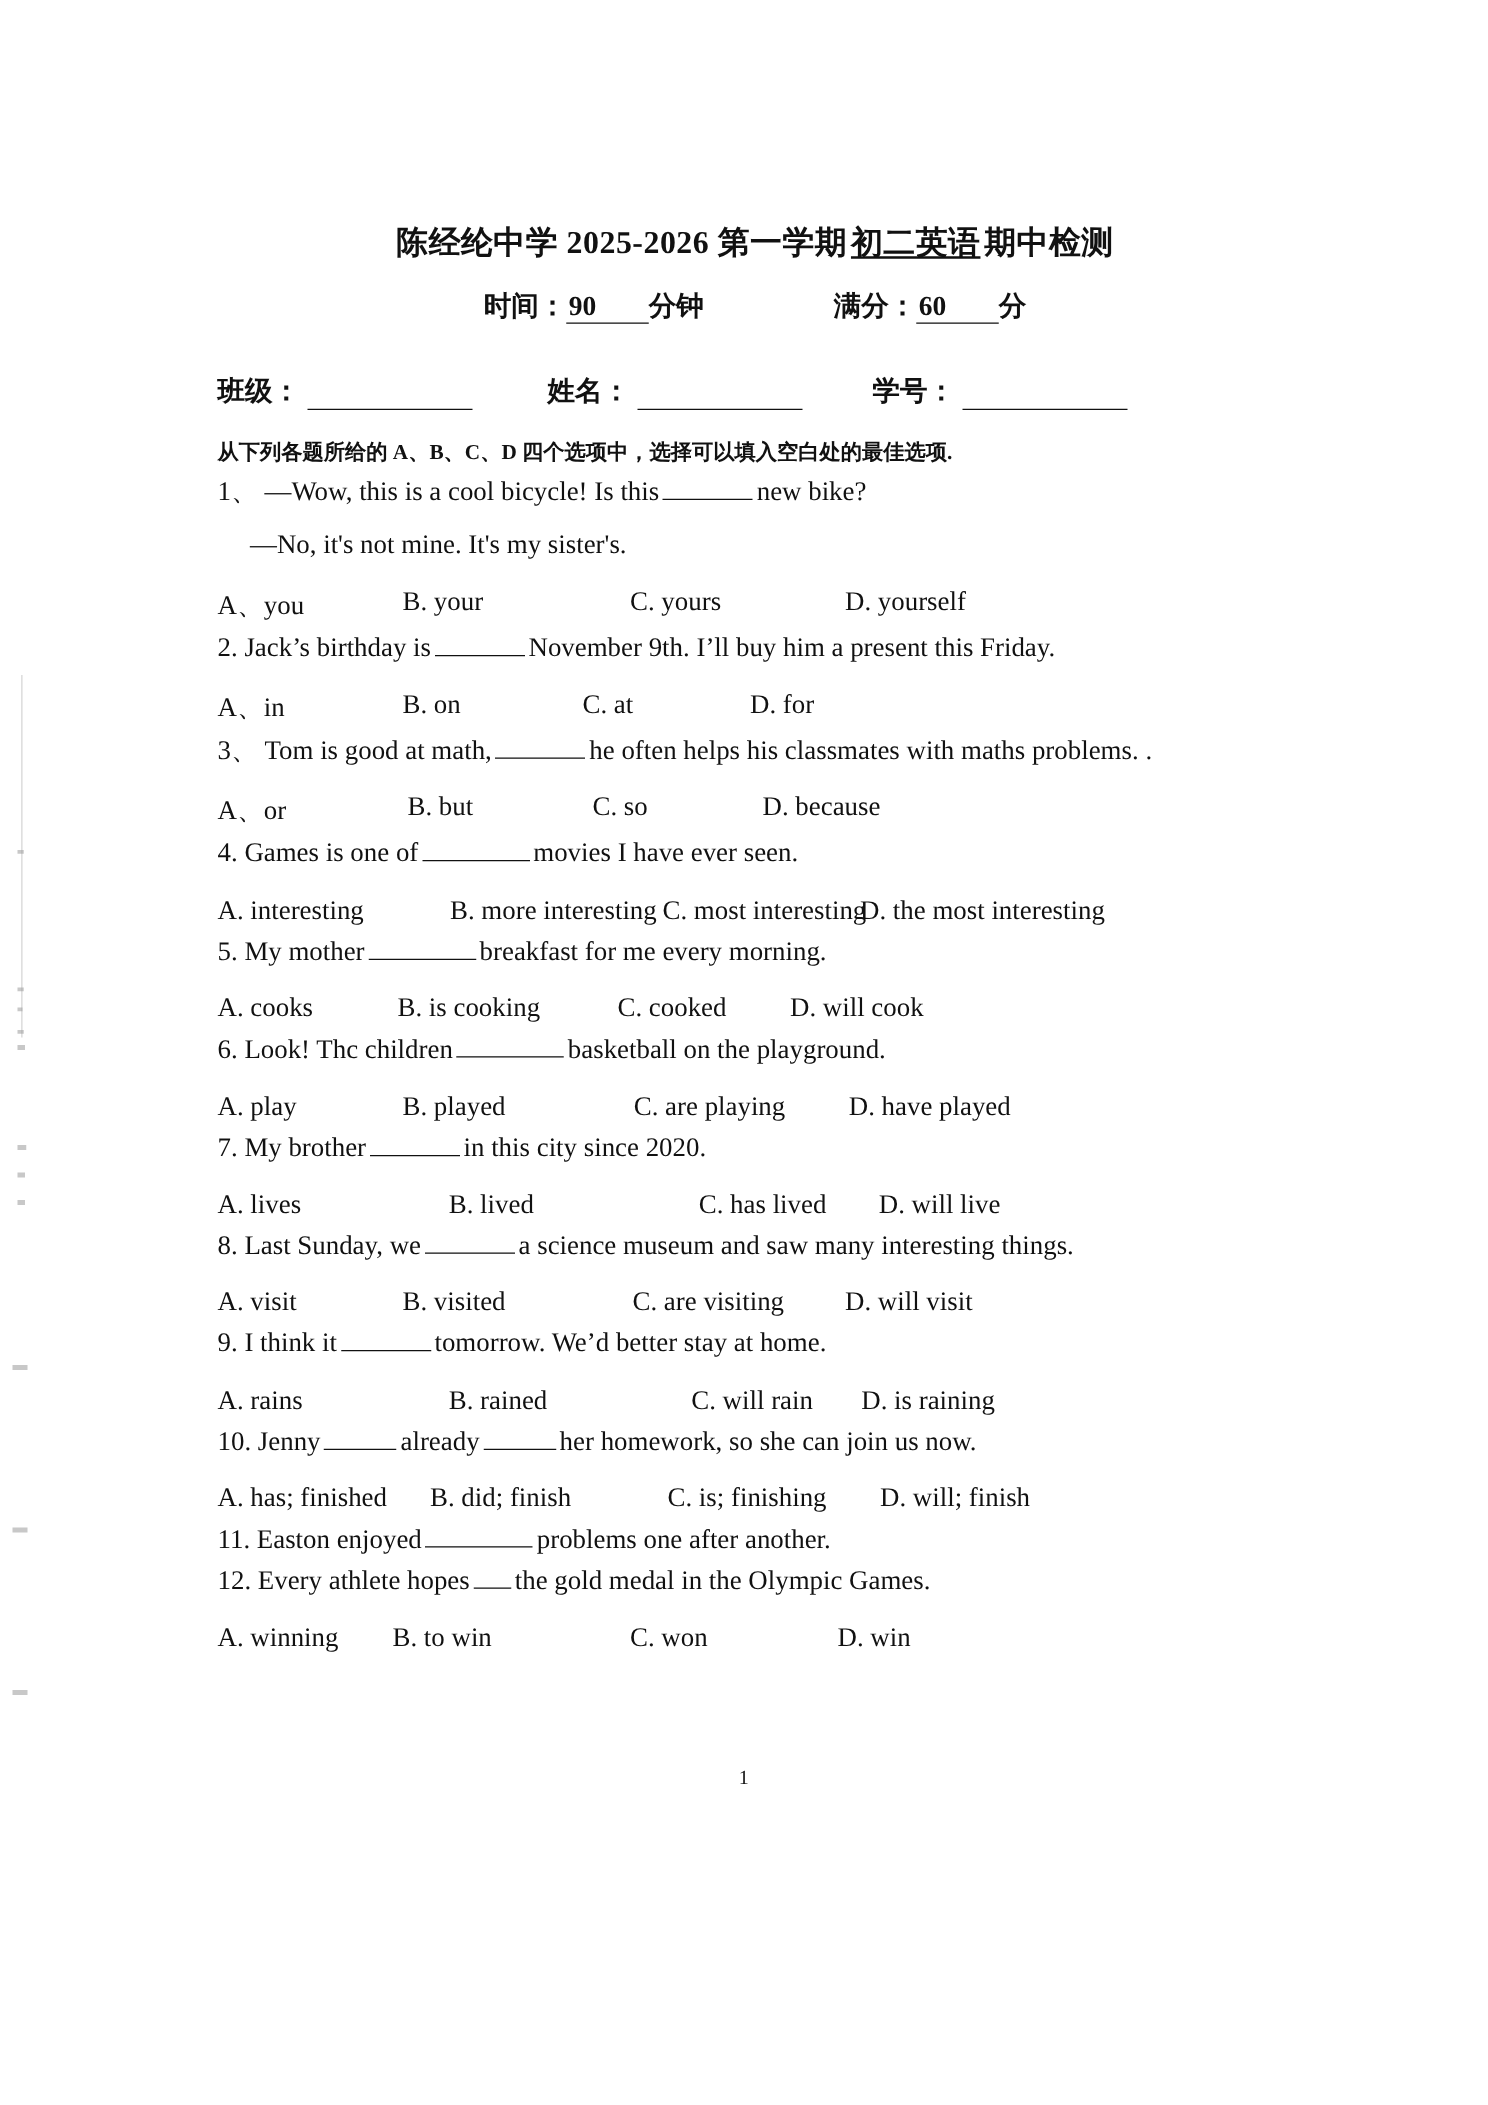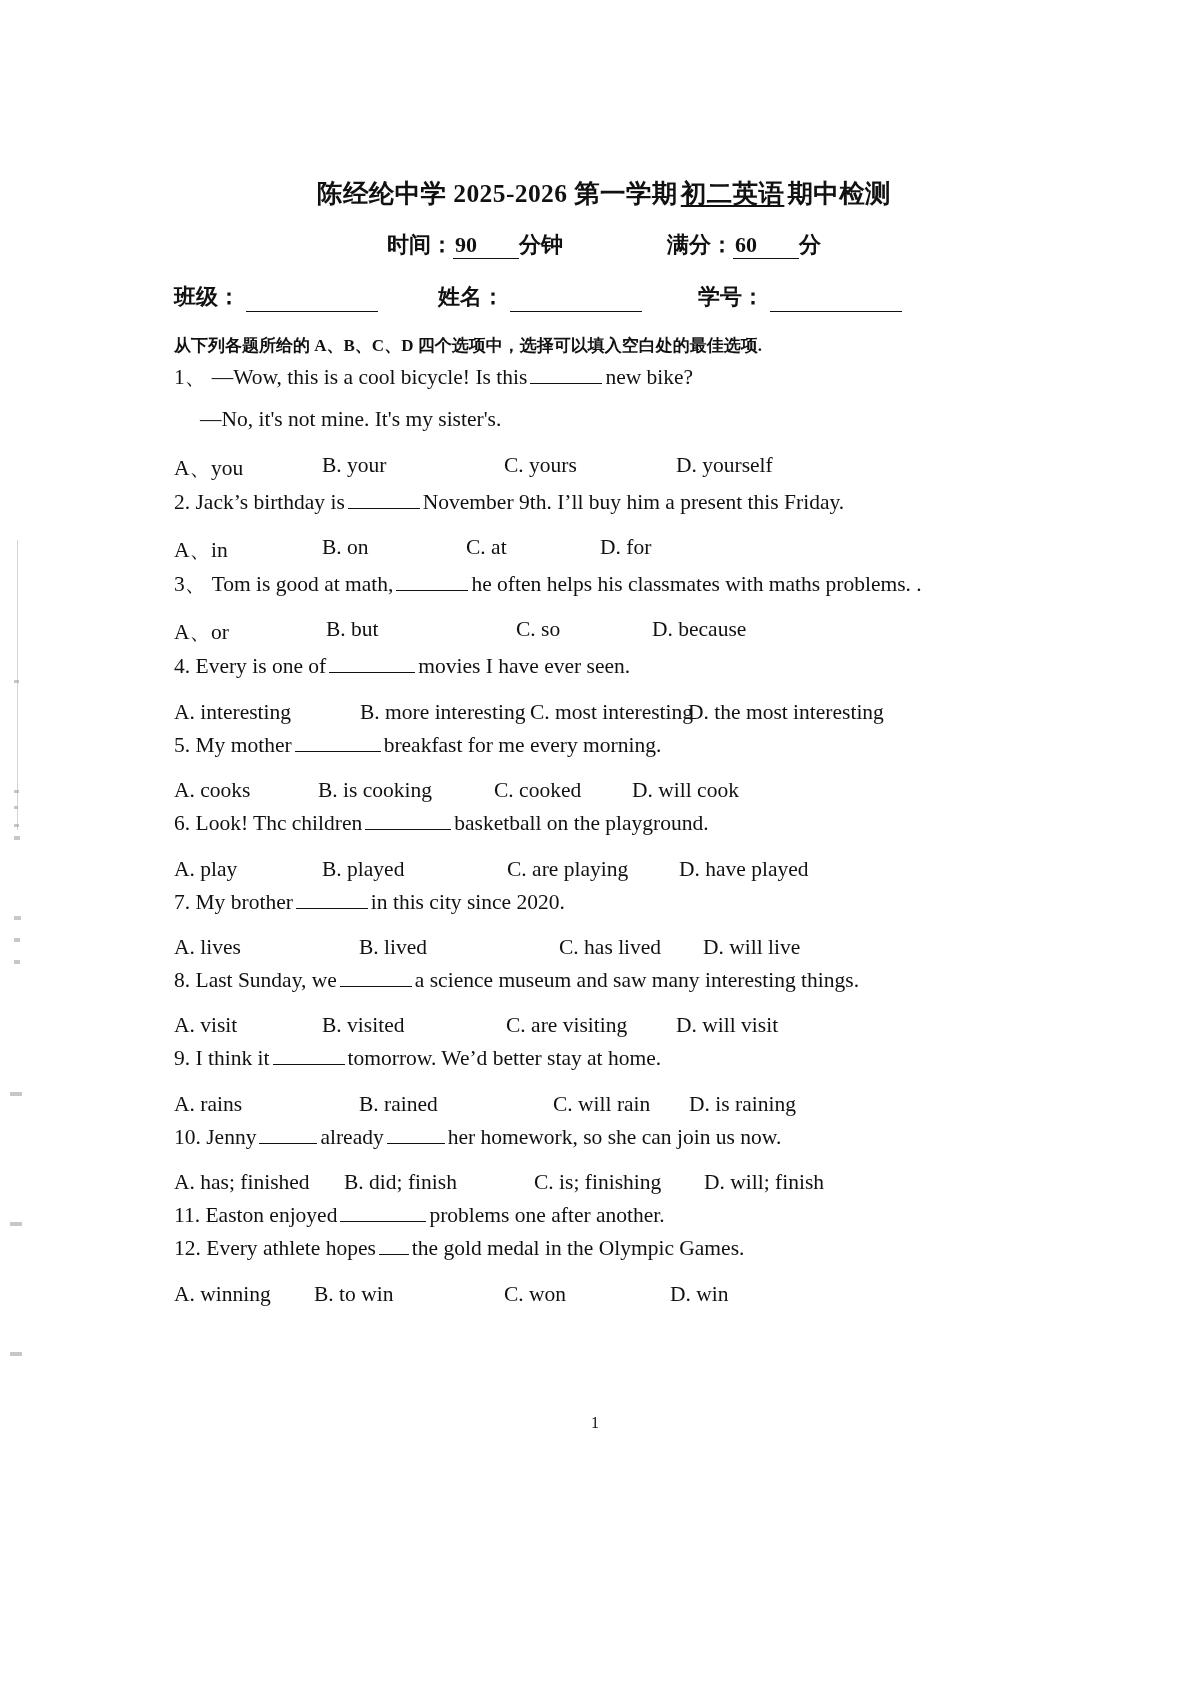--- a/index.html
+++ b/index.html
@@ -71,21 +71,21 @@
   .subline .gap { display: inline-block; width: 104px; }
   .fillnum {
     display: inline-block;
     min-width: 62px;
     text-align: left;
     border-bottom: 1.6px solid #111;
     padding: 0 2px;
   }
 
   .idrow {
-    margin-top: 22px;
+    margin-top: 38px;
     font-size: 22px;
     font-weight: bold;
     white-space: nowrap;
     display: flex;
     align-items: flex-end;
   }
   .idfield { display: flex; align-items: flex-end; }
   .idlabel { }
   .idblank {
     display: inline-block;
@@ -139,21 +139,21 @@
     margin-top: 20px;
     font-size: 21.5px;
     white-space: nowrap;
     display: flex;
   }
   .opt { display: inline-block; }
 
   
   .w-a1 { width: 148px; } .w-b1 { width: 182px; } .w-c1 { width: 172px; }
   .w-a2 { width: 148px; } .w-b2 { width: 144px; } .w-c2 { width: 134px; }
-  .w-a3 { width: 152px; } .w-b3 { width: 148px; } .w-c3 { width: 136px; margin-left: 42px; }
+  .w-a3 { width: 152px; } .w-b3 { width: 148px; } .w-c3 { width: 136px; }
   .w-a4 { width: 186px; } .w-b4 { width: 170px; } .w-c4 { width: 158px; }
   .w-a5 { width: 144px; } .w-b5 { width: 176px; } .w-c5 { width: 138px; }
   .w-a6 { width: 148px; } .w-b6 { width: 185px; } .w-c6 { width: 172px; }
   .w-a7 { width: 185px; } .w-b7 { width: 200px; } .w-c7 { width: 144px; }
   .w-a8 { width: 148px; } .w-b8 { width: 184px; } .w-c8 { width: 170px; }
   .w-a9 { width: 185px; } .w-b9 { width: 194px; } .w-c9 { width: 136px; }
   .w-a10{ width: 170px; } .w-b10{ width: 190px; } .w-c10{ width: 170px; }
   .w-a11{ width: 150px; } .w-b11{ width: 140px; } .w-c11{ width: 140px; }
   .w-a12{ width: 140px; } .w-b12{ width: 190px; } .w-c12{ width: 166px; }
 
@@ -228,21 +228,21 @@
     </div>
 
     <div class="q"><span>3、</span> <span>Tom is good at math,</span><span class="blank b-lg"></span><span>he often helps his classmates with maths problems. .</span></div>
     <div class="opts">
       <span class="opt w-a3">A、or</span>
       <span class="opt w-b3">B. but</span>
       <span class="opt w-c3">C. so</span>
       <span class="opt">D. because</span>
     </div>
 
-    <div class="q"><span>4.</span> <span>Every is one of</span><span class="blank b-xl"></span><span>movies I have ever seen.</span></div>
+    <div class="q"><span>4.</span> <span>Games is one of</span><span class="blank b-xl"></span><span>movies I have ever seen.</span></div>
     <div class="opts">
       <span class="opt w-a4">A. interesting</span>
       <span class="opt w-b4">B. more interesting</span>
       <span class="opt w-c4">C. most interesting</span>
       <span class="opt">D. the most interesting</span>
     </div>
 
     <div class="q"><span>5.</span> <span>My mother</span><span class="blank b-xl"></span><span>breakfast for me every morning.</span></div>
     <div class="opts">
       <span class="opt w-a5">A. cooks</span>

